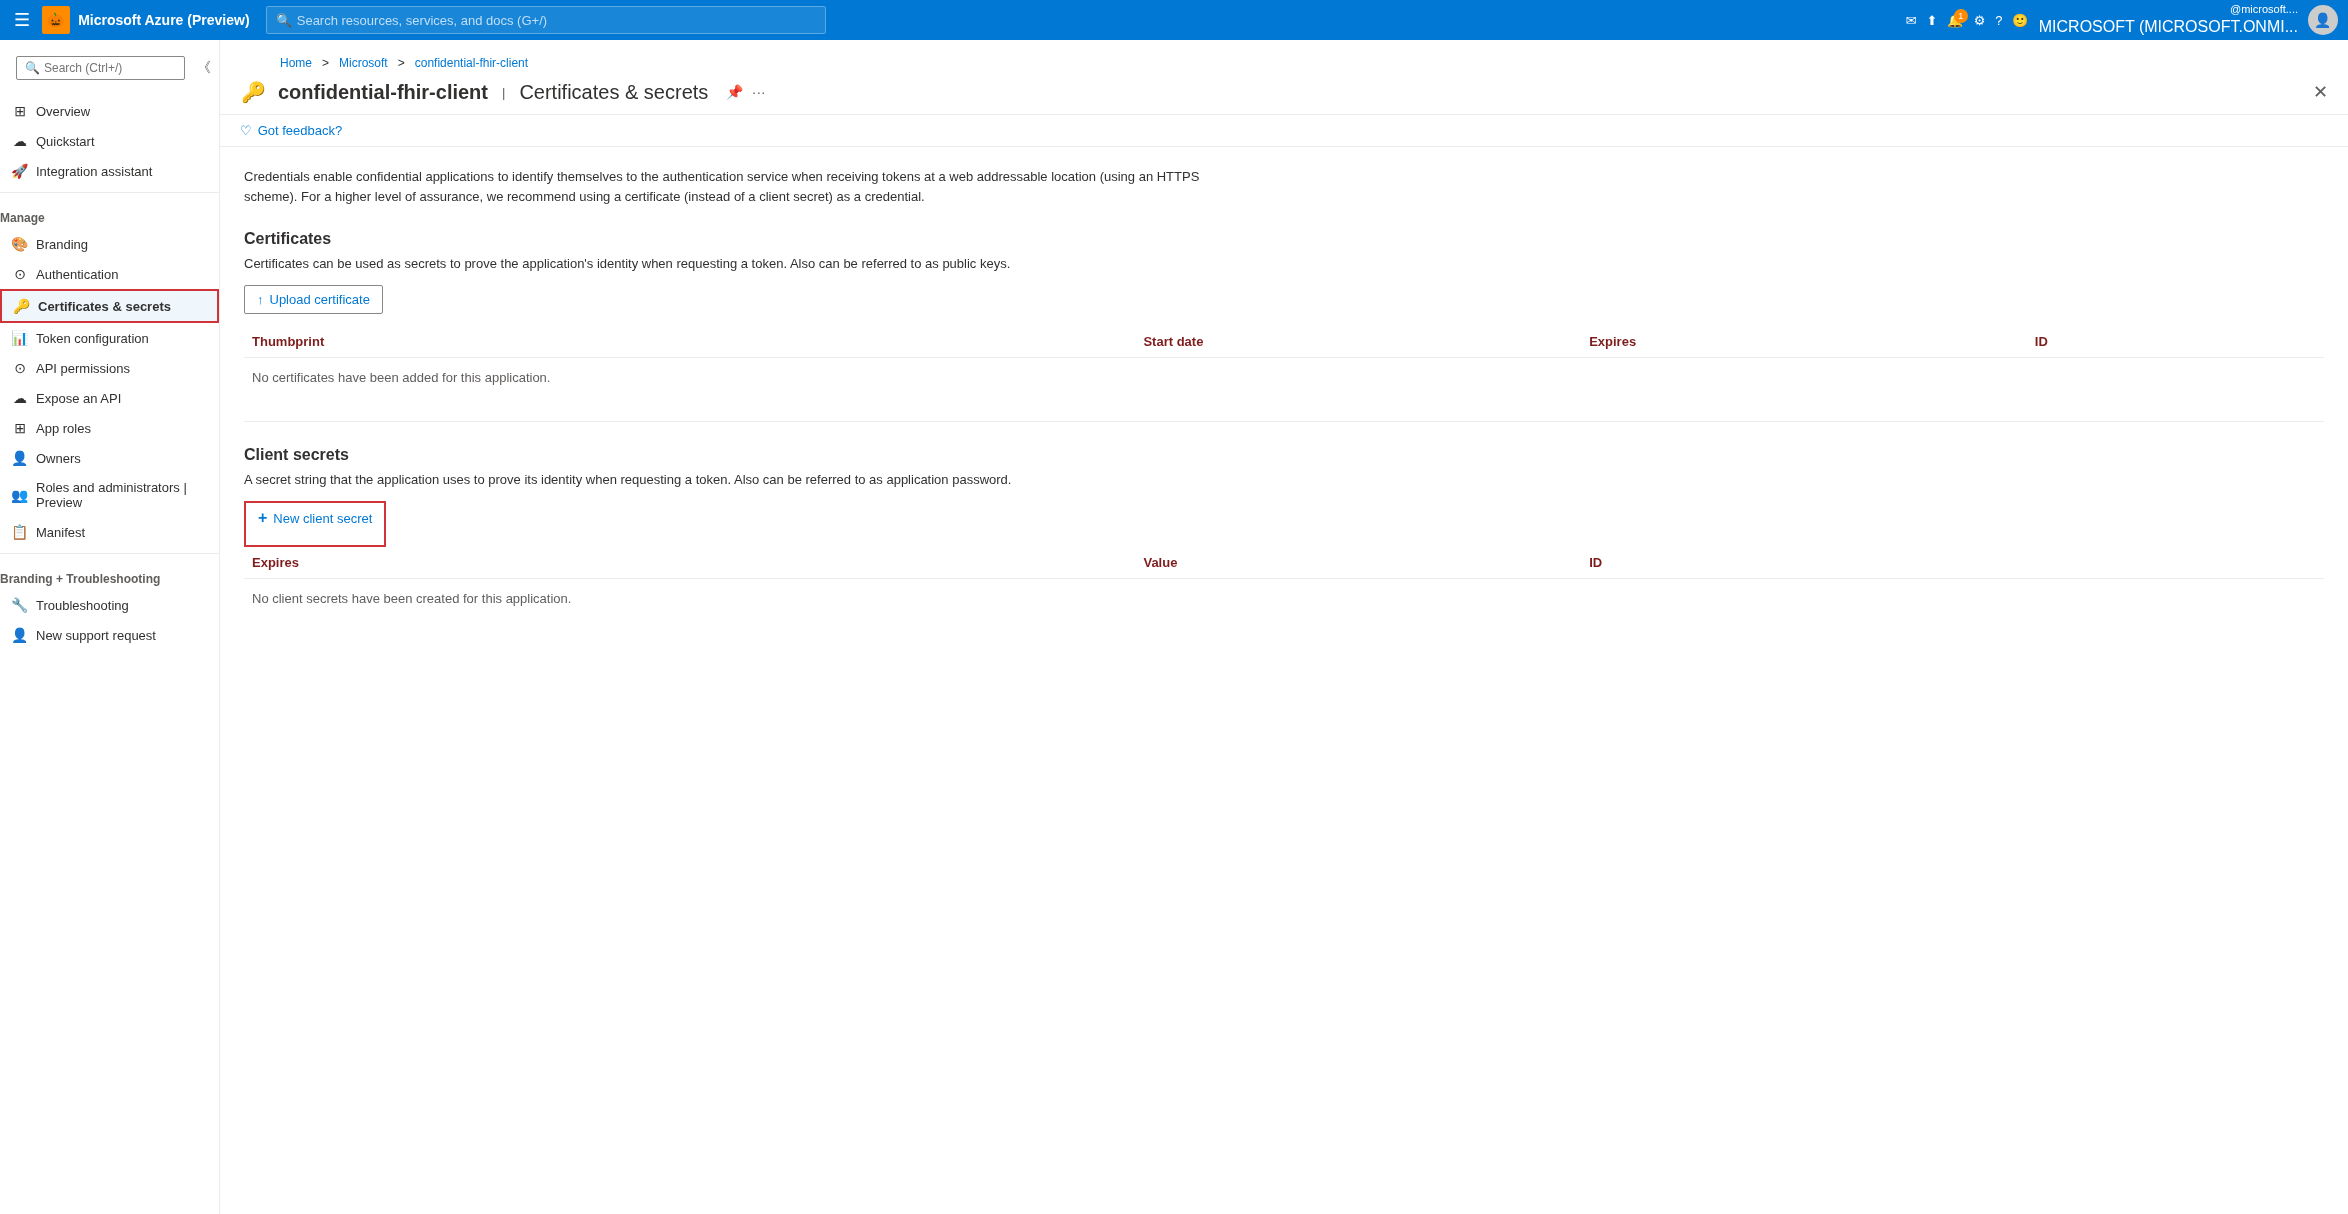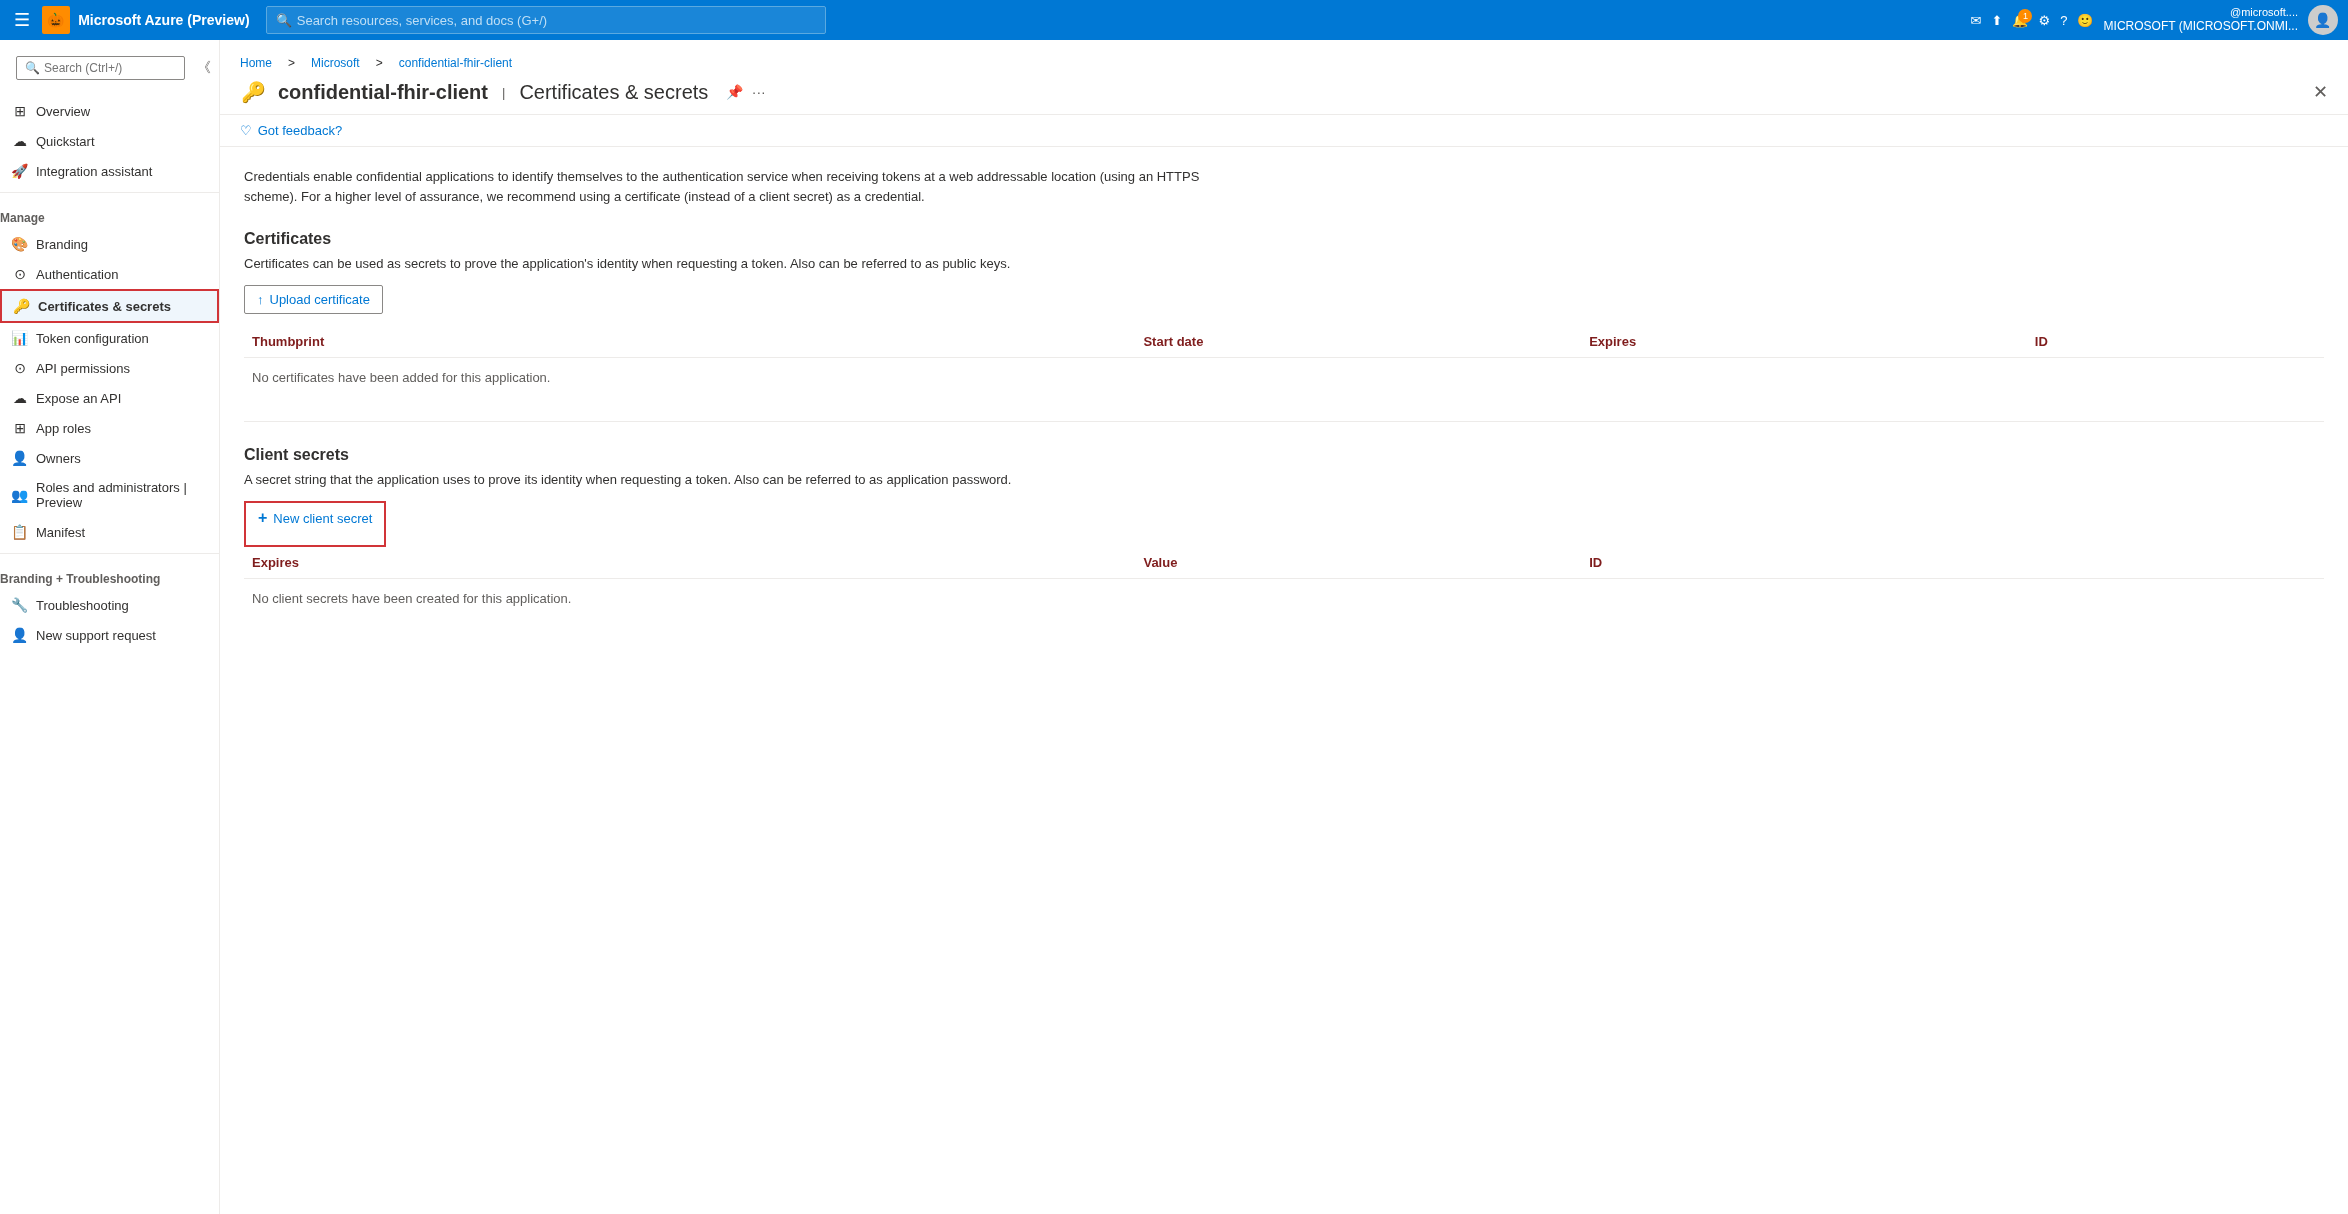--- a/index.html
+++ b/index.html
@@ -78,21 +78,21 @@
 
     
     .content-area {
       flex: 1; background: white; overflow-y: auto; position: relative;
     }
     .page-header {
       padding: 16px 20px 8px 20px;
       border-bottom: 1px solid #edebe9;
     }
     .breadcrumb {
-      font-size: 12px; color: #0078d4; display: flex; align-items: center; gap: 16px; margin-bottom: 8px;
+      font-size: 12px; color: #0078d4; display: flex; align-items: center; gap: 10px; margin-bottom: 8px; margin-left: 40px;
     }
     .breadcrumb span { color: #323130; }
     .page-title-row {
       display: flex; align-items: center; gap: 10px;
     }
     .page-title-icon {
       width: 28px; height: 28px;
       display: flex; align-items: center; justify-content: center;
       font-size: 20px; color: #ff8c00;
     }
@@ -170,21 +170,21 @@
     </div>
     <div style="position:relative;">
       <span>🔔</span>
       <span class="badge">1</span>
     </div>
     <span>⚙</span>
     <span>?</span>
     <span>🙂</span>
     <div class="user-info">
       <div>@microsoft....</div>
-      <div style="font-size:12px;">MICROSOFT (MICROSOFT.ONMI...</div>
+      <div style="font-size:16px;">MICROSOFT (MICROSOFT.ONMI...</div>
     </div>
     <div class="user-avatar">👤</div>
   </div>
 </div>
 
 <div class="main-layout">
 
   <div class="sidebar">
     <div style="display:flex; align-items:center; padding: 6px 8px; gap:4px;">
       <div class="sidebar-search" style="flex:1;">

